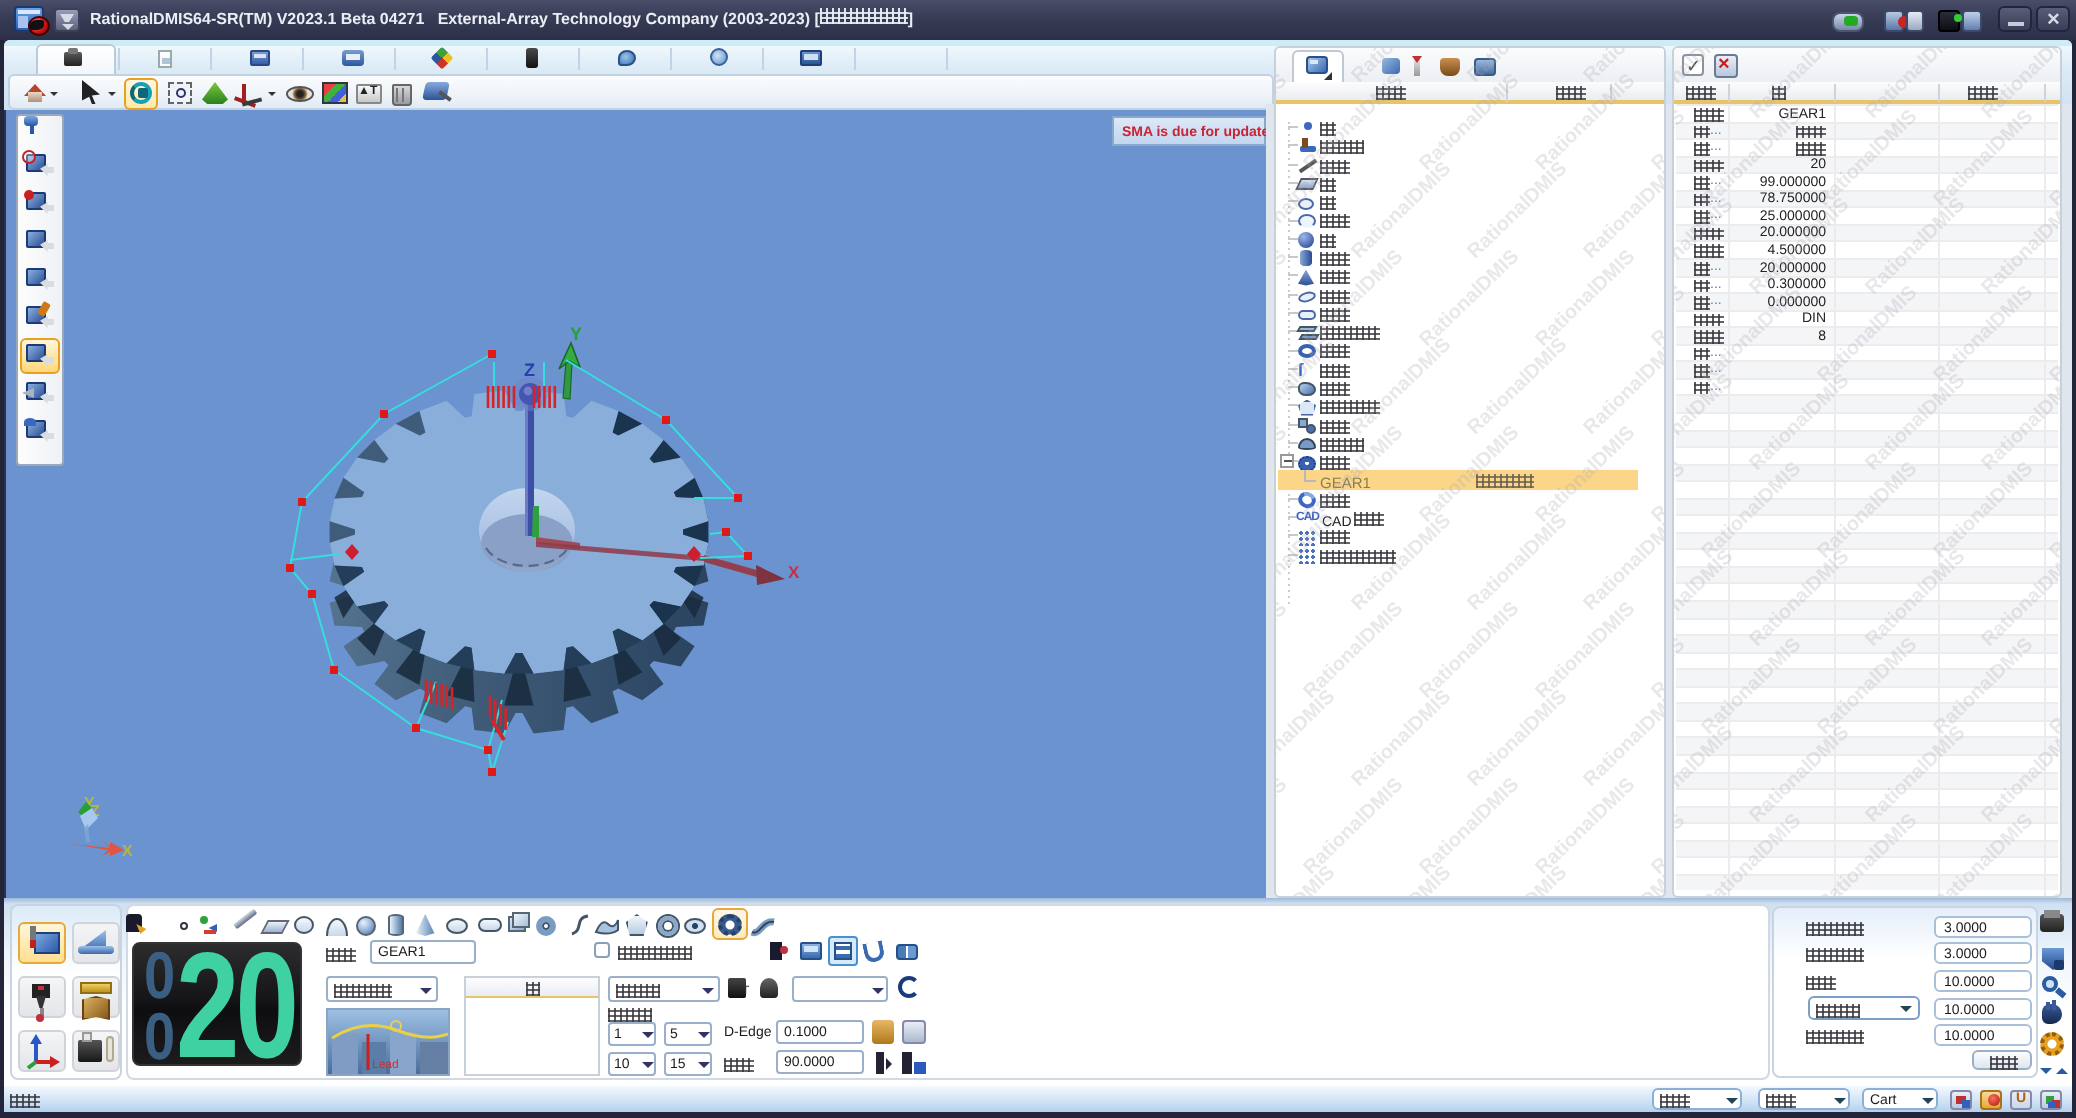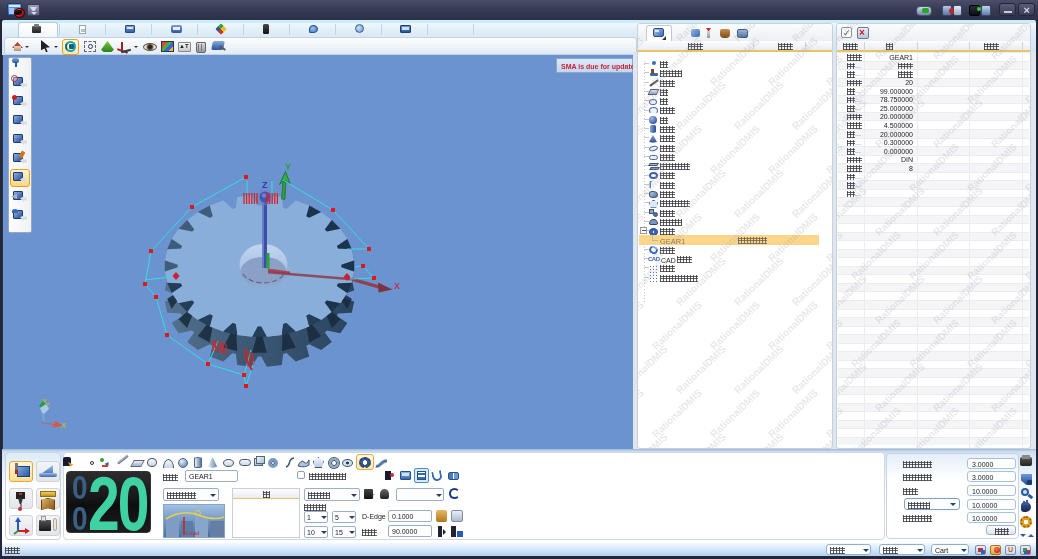--- a/index.html
+++ b/index.html
@@ -21,20 +21,21 @@
   <div style="left:7px;top:3px;width:15px;height:13px;background:linear-gradient(#6aa0e8,#2c5fb0);border-radius:2px;border:1px solid #1a3a70;">
     <div style="left:1px;top:1px;width:11px;height:2px;background:#dce8fa;"></div>
     <div style="left:1px;top:4px;width:5px;height:6px;background:#a8c4ee;"></div>
   </div>
   <div style="left:14px;top:8px;width:11px;height:10px;border-radius:50%;background:radial-gradient(circle at 35% 35%,#ff8080,#cc1515 55%,#6a0505);border:1px solid #400;"></div>
   <div style="left:15px;top:10px;width:7px;height:5px;background:#111;border-radius:50% 20% 50% 20%;"></div>
   <div style="left:27px;top:4px;width:13px;height:12px;background:linear-gradient(#9a9db8,#5e617e);border-radius:2px;border:1px solid #3c3f58;">
     <div style="left:2px;top:2px;width:7px;height:4px;background:#d8dae8;clip-path:polygon(0 0,100% 0,65% 100%,35% 100%);"></div>
     <div style="left:3px;top:7px;width:0;height:0;border:3px solid transparent;border-top-color:#d8dae8;"></div>
   </div>
+  <div class="t" style="left:45px;top:4px;font-size:8px;font-weight:bold;color:#eceef6;">RationalDMIS64-SR(TM) V2023.1 Beta 04271&nbsp;&nbsp;&nbsp;External-Array Technology Company (2003-2023) [<span class="zh zhw" style="width:44px;height:8px;position:static;display:inline-block;"></span>]</div>
   <div style="left:916px;top:6px;width:16px;height:10px;background:linear-gradient(#c8d4e8,#7888a8);border-radius:4px;border:1px solid #4a5570;"></div>
   <div style="left:922px;top:8px;width:7px;height:5px;background:#22aa22;border-radius:2px;"></div>
   <div style="left:942px;top:5px;width:10px;height:11px;background:linear-gradient(#b8c8e0,#5878a8);border:1px solid #3a4a68;border-radius:2px;"></div>
   <div style="left:949px;top:8px;width:6px;height:6px;background:#cc2222;border-radius:50%;"></div>
   <div style="left:953px;top:5px;width:9px;height:11px;background:linear-gradient(#e8ecf4,#9aa8c0);border:1px solid #3a4a68;border-radius:2px;"></div>
   <div style="left:969px;top:5px;width:11px;height:11px;background:linear-gradient(#2a2d3a,#0c0e16);border:1px solid #000;border-radius:2px;"></div>
   <div style="left:977px;top:7px;width:4px;height:4px;background:#33cc33;border-radius:50%;"></div>
   <div style="left:981px;top:5px;width:10px;height:11px;background:linear-gradient(#c0d0e8,#6080b0);border:1px solid #3a4a68;border-radius:2px;"></div>
   <div style="left:999px;top:3px;width:17px;height:13px;background:linear-gradient(#5a5d78,#3a3d58);border:1px solid #23253a;border-radius:3px;">
     <div style="left:4px;top:7px;width:8px;height:2px;background:#c8cada;"></div>

